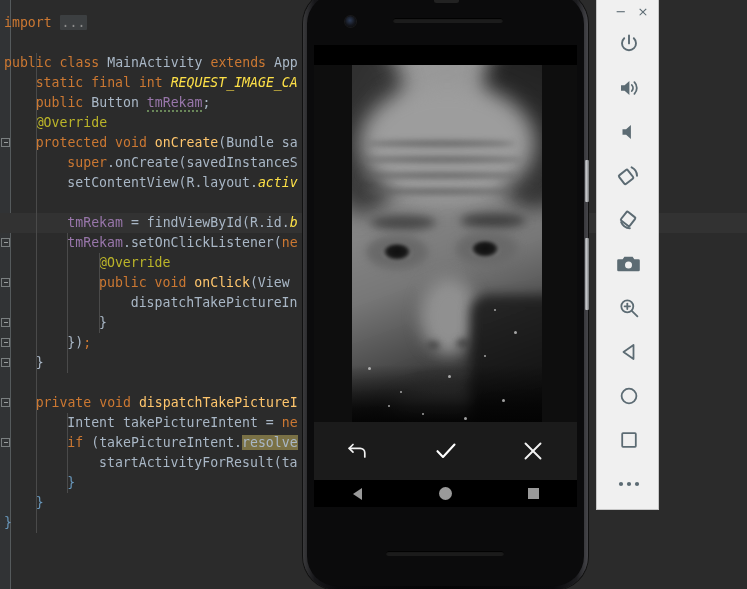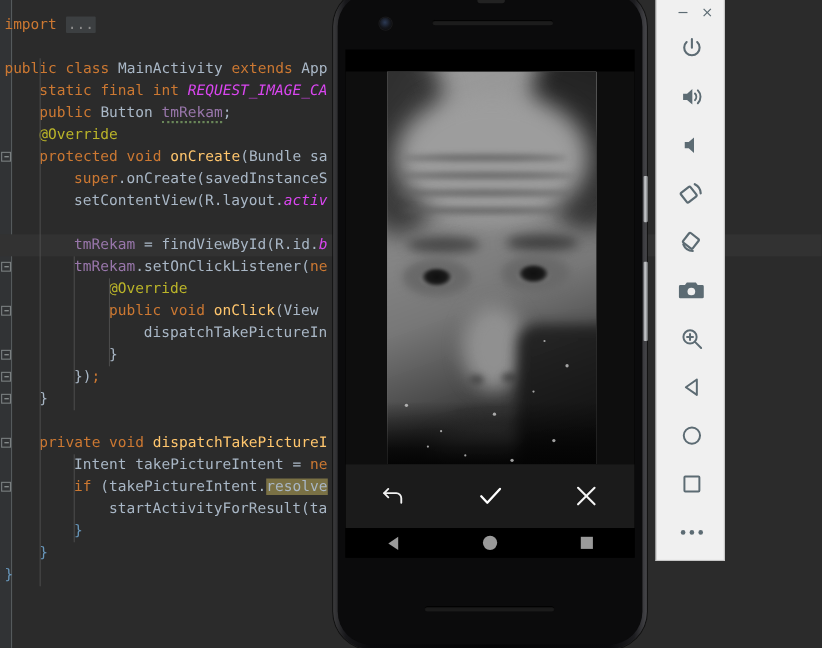--- a/index.html
+++ b/index.html
@@ -76,21 +76,21 @@
   .indent-guide {
     position: absolute;
     width: 1px;
     background: #4a4a4a;
   }
 
   
   .kw   { color: #cc7832; }
   .pl   { color: #a9b7c6; }        
   .fld  { color: #9876aa; }        
-  .sfld { color: #d946ef; font-style: italic; }
+  .sfld { color: #fde047; font-style: italic; }
   .anno { color: #bbb529; }        
   .meth { color: #ffc66d; }        
   .num  { color: #6897bb; }
   .hl   { background: #7a7145; color: #a9b7c6; }
   .dots {
     background: #3c3f41;
     color: #8c8c8c;
     padding: 0 2px;
     border-radius: 1px;
   }

